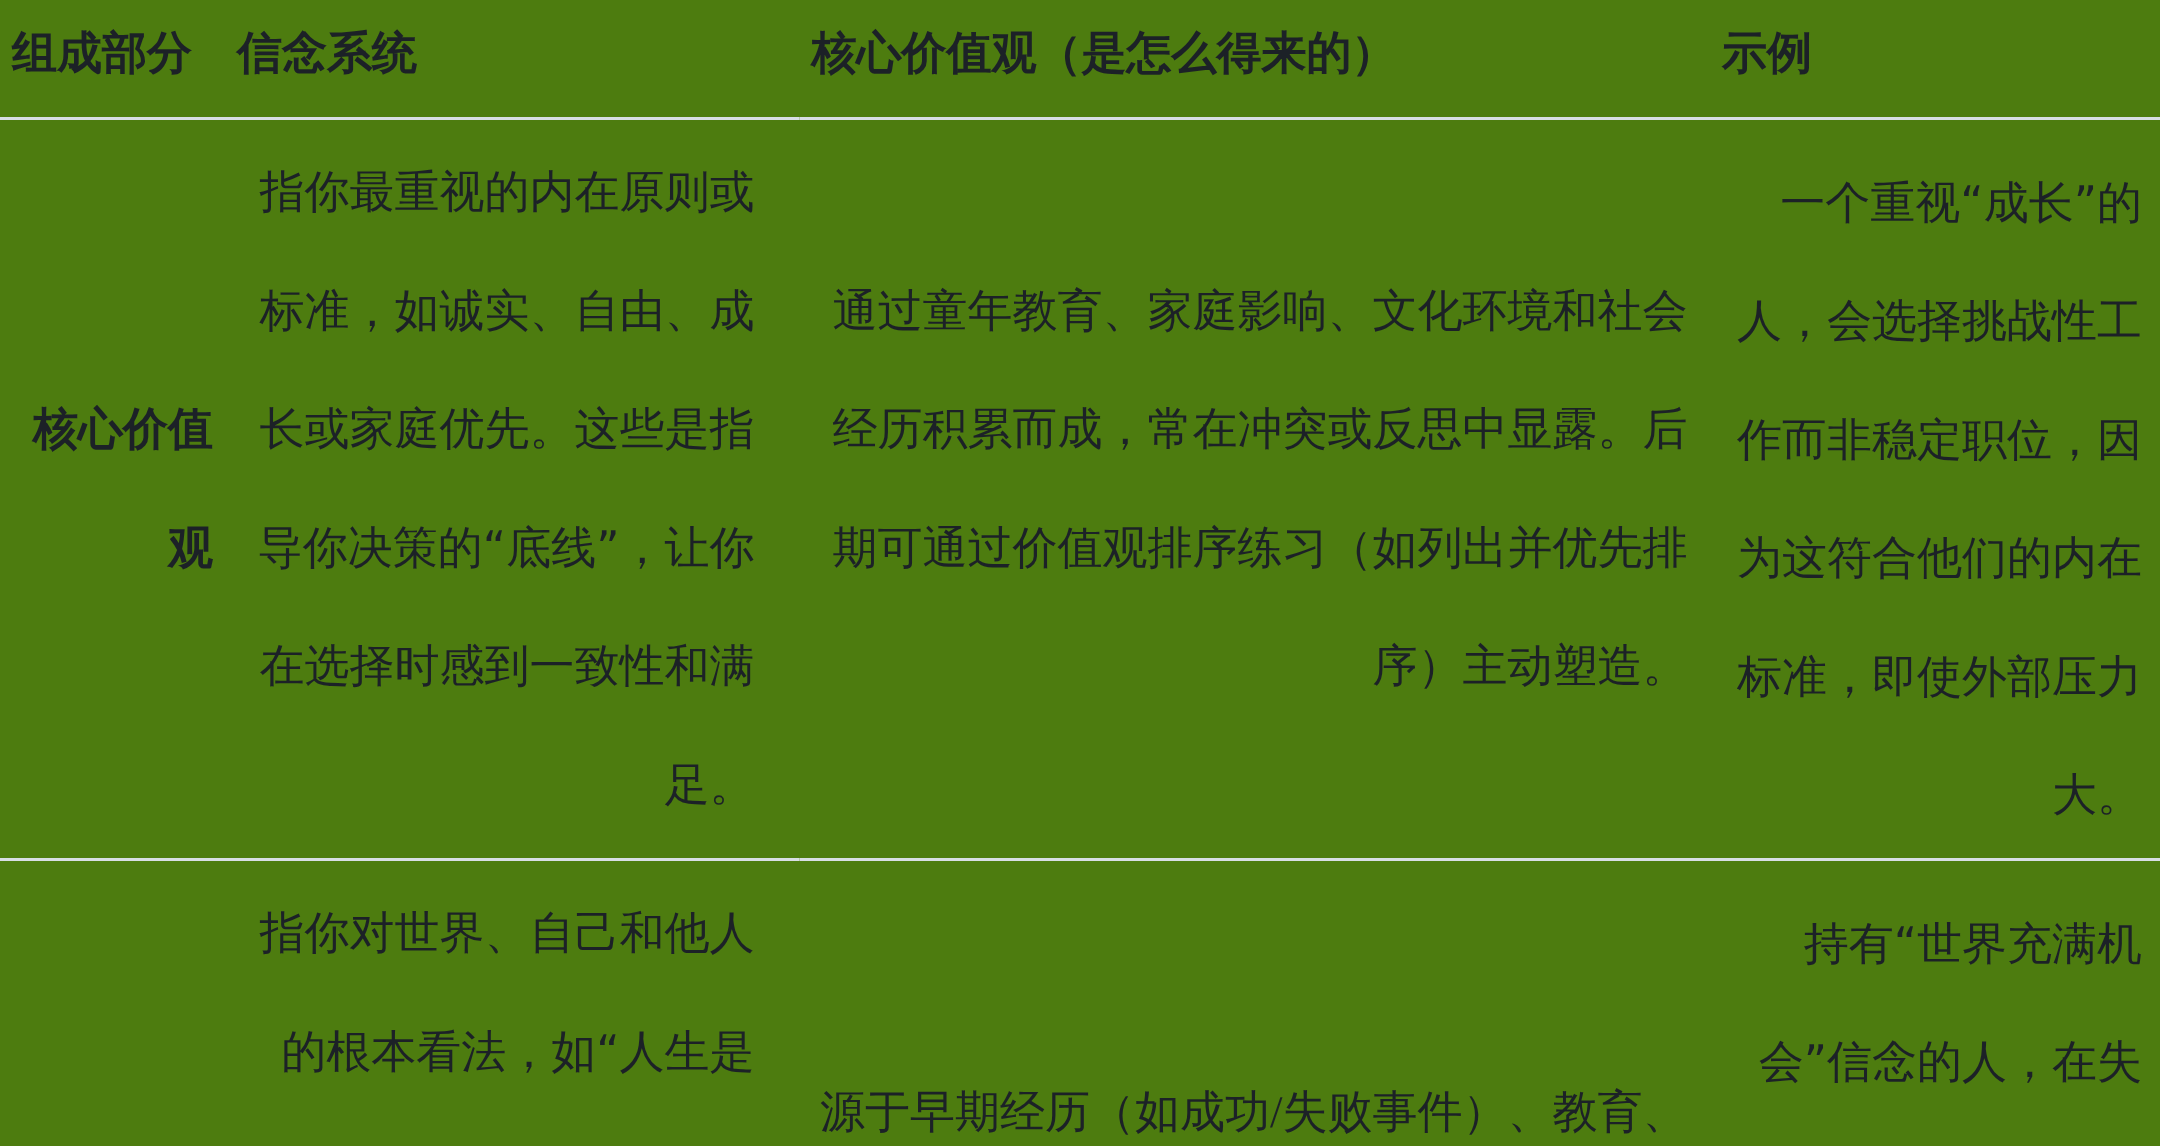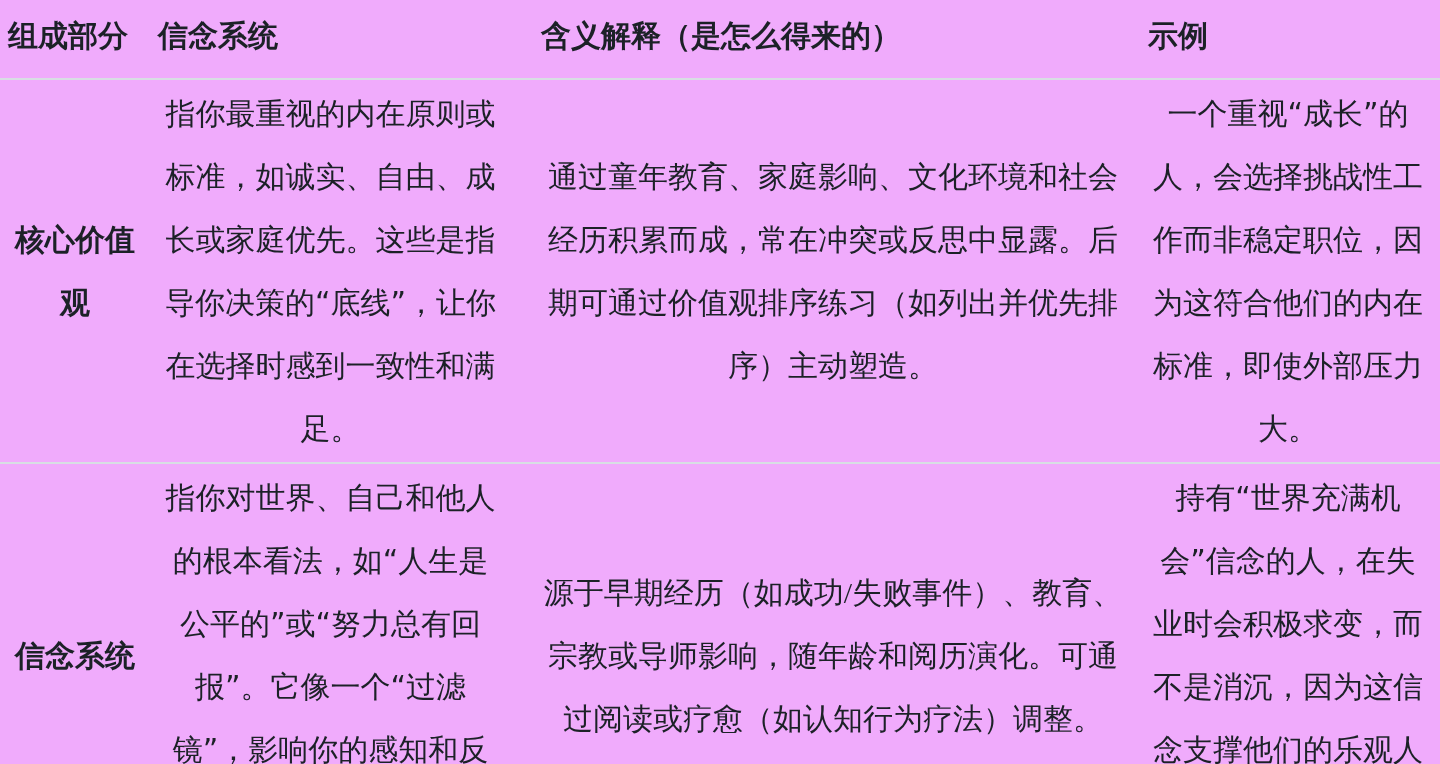--- a/index.html
+++ b/index.html
@@ -7,21 +7,21 @@
     width: 1440px;
     height: 764px;
     overflow: hidden;
     background: #ffffff;
     font-family: "DejaVu Sans", "Liberation Sans", sans-serif;
   }
   .page {
     width: 1440px;
     height: 764px;
     overflow: hidden;
-    background: #f0abfc;
+    background: #4d7c0f;
     color: #1c2127;
   }
   table.comp-table {
     width: 1440px;
     border-collapse: collapse;
     table-layout: fixed;
   }
   .comp-table thead tr,
   .comp-table tbody tr {
     border-bottom: 2px solid #d8dee4;
@@ -31,50 +31,50 @@
     font-size: 30px;
     font-weight: bold;
     line-height: 40px;
     vertical-align: top;
     padding: 16px 10px 22px 8px;
     color: #1c2127;
     white-space: normal;
   }
   .comp-table td {
     font-size: 30px;
-    line-height: 63px;
+    line-height: 79px;
     vertical-align: middle;
     color: #1c2127;
-    text-align: center;
+    text-align: right;
     word-break: break-word;
   }
   td.col-component {
     font-weight: bold;
     padding: 2px 8px 2px 8px;
   }
   td.col-meaning  { padding: 2px 30px 2px 8px; }
   td.col-source   { padding: 2px 15px 2px 8px; font-family: Liberation Serif, serif; }
-  td.col-example  { padding: 2px 12px 2px 8px; }
+  td.col-example  { padding: 16px 12px 2px 8px; }
 </style>
 </head>
 <body>
 
 <div class="page">
   <table class="comp-table">
     <colgroup>
       <col style="width:150px">
       <col style="width:383px">
       <col style="width:607px">
       <col style="width:300px">
     </colgroup>
     <thead>
       <tr>
         <th>组成部分</th>
         <th>信念系统</th>
-        <th>含义解释（是怎么得来的）</th>
+        <th>核心价值观（是怎么得来的）</th>
         <th>示例</th>
       </tr>
     </thead>
     <tbody>
       <tr>
         <td class="col-component">核心价值观</td>
         <td class="col-meaning">指你最重视的内在原则或标准，如诚实、自由、成长或家庭优先。这些是指导你决策的“底线”，让你在选择时感到一致性和满足。</td>
         <td class="col-source">通过童年教育、家庭影响、文化环境和社会经历积累而成，常在冲突或反思中显露。后期可通过价值观排序练习（如列出并优先排序）主动塑造。</td>
         <td class="col-example">一个重视“成长”的人，会选择挑战性工作而非稳定职位，因为这符合他们的内在标准，即使外部压力大。</td>
       </tr>

